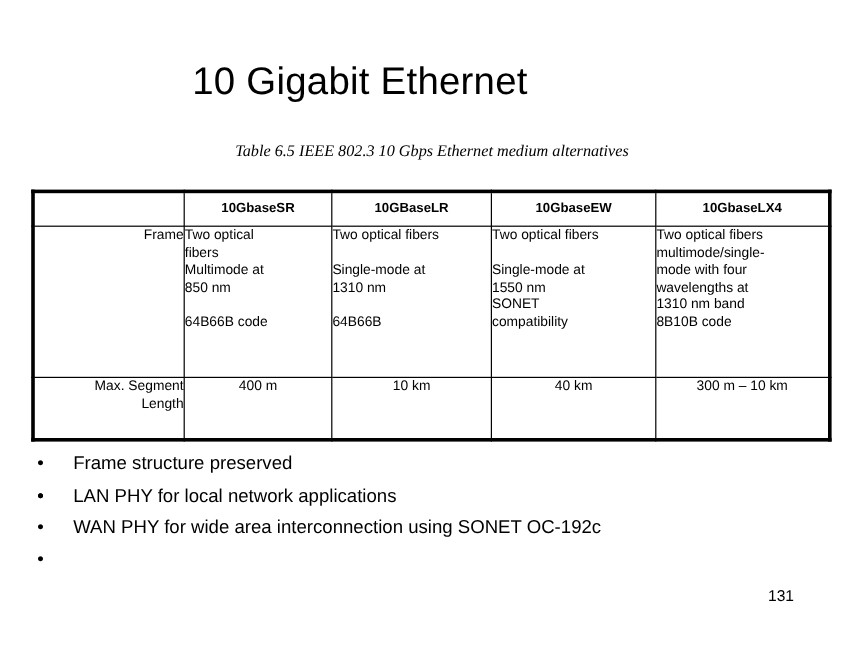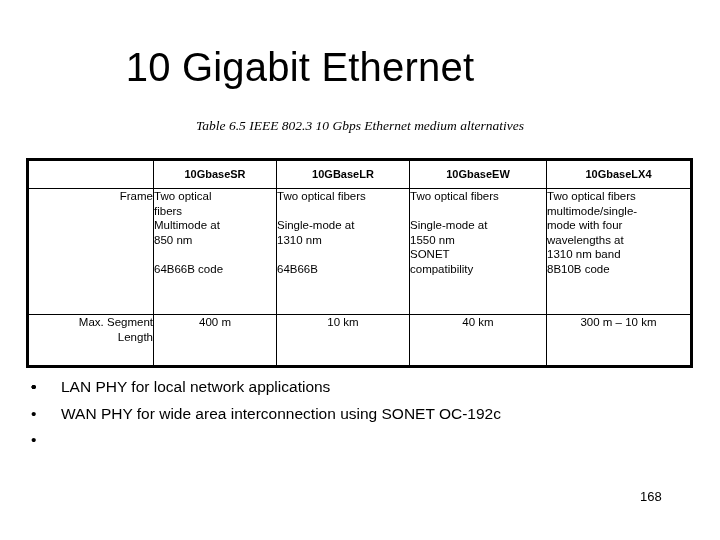--- a/index.html
+++ b/index.html
@@ -16,21 +16,21 @@
     overflow: hidden;
   }
 
   
   .slide-title {
     position: absolute;
     left: 0;
     top: 47px;
     width: 600px;
     text-align: center;
-    font-size: 40px;
+    font-size: 32px;
     line-height: 40px;
     font-weight: normal;
     letter-spacing: 0.2px;
     white-space: nowrap;
   }
 
   
   .table-caption {
     position: absolute;
     left: 0;
@@ -219,30 +219,31 @@
       <td class="seg-value">10 km</td>
       <td class="seg-value">40 km</td>
       <td class="seg-value">300 m – 10 km</td>
     </tr>
   </tbody>
 </table>
 
 <ul class="bullet-list">
   <li>
     <span class="bullet-dot">•</span>
+    <span>Frame structure preserved</span>
   </li>
   <li>
     <span class="bullet-dot">•</span>
   </li>
   <li>
     <span class="bullet-dot">•</span>
     <span>LAN PHY for local network applications</span>
   </li>
   <li>
     <span class="bullet-dot">•</span>
     <span>WAN PHY for wide area interconnection using SONET OC-192c</span>
   </li>
   <li>
     <span class="bullet-dot">•</span>
   </li>
 </ul>
 
-<div class="page-number">168</div>
+<div class="page-number">131</div>
 
 </body></html>

